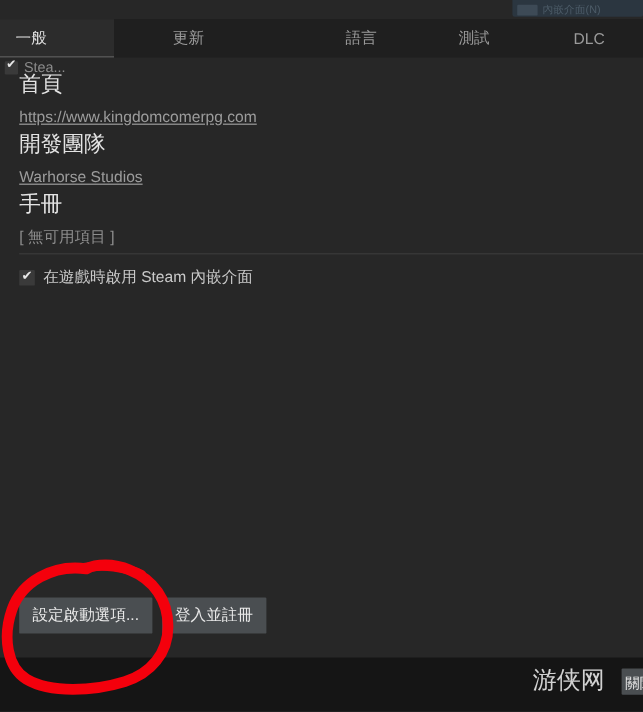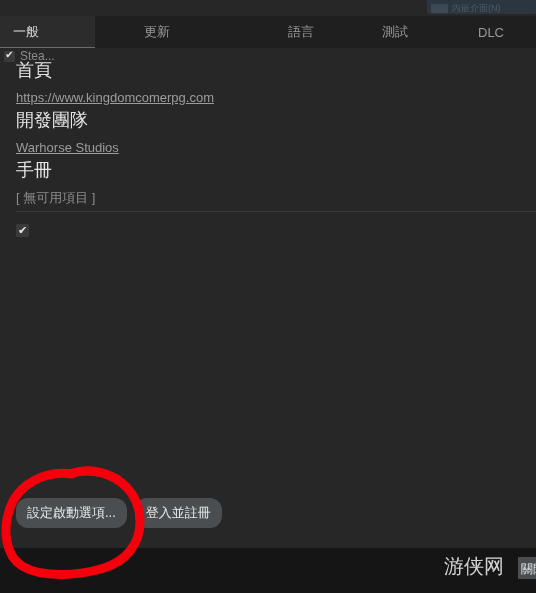--- a/index.html
+++ b/index.html
@@ -99,21 +99,21 @@
     display:flex;align-items:center;gap:7px;
   }
   .overlay-row .lbl{color:#c9c9c9;font-size:13px;line-height:14px;white-space:nowrap;}
 
   
   .btnrow{position:absolute;left:16px;top:450px;display:flex;gap:8px;}
   .btn{
     background:#4a4e51;color:#e9e9e9;
     font-size:13px;line-height:13px;
     padding:8px 11px 9px 11px;
-    border:none;border-radius:12px;
+    border:none;border-radius:1px;
     font-family:inherit;white-space:nowrap;cursor:pointer;text-align:right;
   }
 
   
   .footer{
     position:absolute;left:0;top:548px;width:536px;height:45px;background:#151515;
   }
   .watermark{
     position:absolute;right:32px;top:7px;
     color:#e3e3e3;font-size:20px;line-height:22px;
@@ -183,20 +183,21 @@
 
     <div class="sect-title t-man">手冊</div>
     <div class="sect-note n-man">[ 無可用項目 ]</div>
 
     <div class="divider"></div>
 
     <div class="overlay-row">
       <span class="cbx big">
         <span class="cbx-mark">✔</span>
       </span>
+      <span class="lbl">在遊戲時啟用 Steam 內嵌介面</span>
     </div>
 
     <div class="btnrow">
       <button class="btn">設定啟動選項...</button>
       <button class="btn">登入並註冊</button>
     </div>
 
   </div>
 
   <div class="footer">

